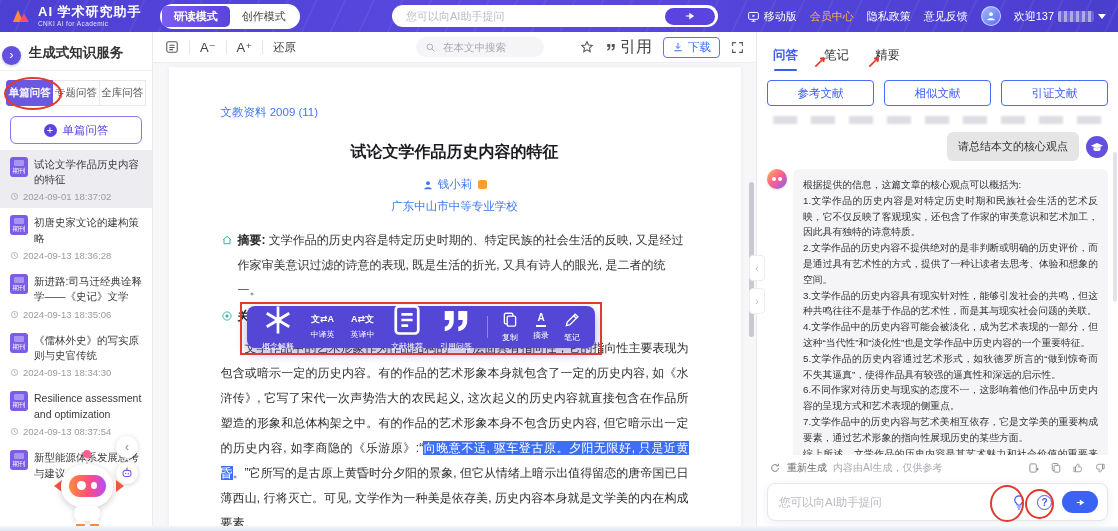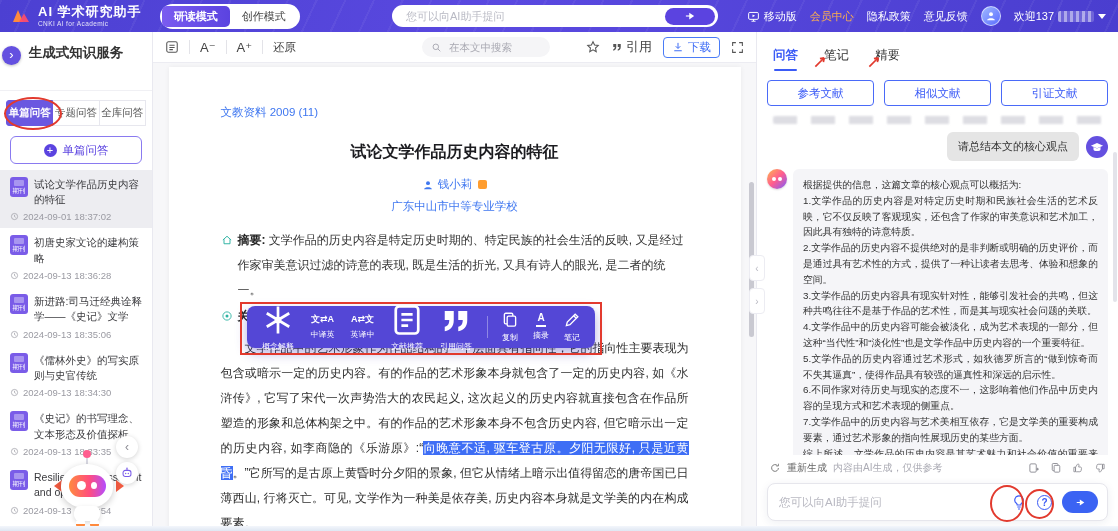--- a/index.html
+++ b/index.html
@@ -30,21 +30,21 @@
   .nav-item.vip{color:#ffb04d;}
   .havatar{width:18px;height:18px;border-radius:50%;background:linear-gradient(135deg,#9fb9ff,#5b6cff);
     display:flex;align-items:center;justify-content:center;border:1px solid rgba(255,255,255,.6);}
   .welcome{display:flex;align-items:center;gap:4px;cursor:pointer;}
   .blurbox{width:36px;height:11px;border-radius:2px;
     background:repeating-linear-gradient(90deg,rgba(255,255,255,.55) 0 3px,rgba(255,255,255,.2) 3px 6px);filter:blur(.4px);}
   .caret-down{width:0;height:0;border-left:4px solid transparent;border-right:4px solid transparent;border-top:5px solid #fff;}
 
   
   .sidebar{position:absolute;left:0;top:32px;bottom:0;width:153px;background:#fff;border-right:1px solid #e9e9f0;box-sizing:border-box;overflow:hidden;}
-  .sb-title{text-align:center;font-size:13.5px;font-weight:bold;color:#333;padding:12px 0 28px;border-bottom:1px solid #f0f0f4;}
+  .sb-title{text-align:center;font-size:13.5px;font-weight:bold;color:#333;padding:12px 0 8px;border-bottom:1px solid #f0f0f4;}
   .sb-tabs{display:flex;margin:9px 6px 0;position:relative;}
   .sb-tab{flex:1;text-align:center;font-size:10.5px;color:#555;border:1px solid #e7e7ee;border-left-width:0;background:#fff;padding:5px 0;cursor:pointer;white-space:nowrap;}
   .sb-tab:first-child{border-left-width:1px;}
   .sb-tab.active{background:#6a58e0;color:#fff;border-color:#6a58e0;border-radius:3px 0 0 3px;font-weight:bold;}
   .ann-ellipse{position:absolute;left:-2px;top:-3px;width:54px;height:29px;border:2px solid #e23a2e;border-radius:50%;pointer-events:none;z-index:9;}
   .sb-add{margin:10px 10px 4px;height:26px;border:1px solid #8a7af0;border-radius:6px;color:#5b43e0;font-size:11.5px;
     display:flex;align-items:center;justify-content:center;gap:6px;cursor:pointer;background:#fff;}
   .plus-circle{width:13px;height:13px;border-radius:50%;background:#5b43e0;color:#fff;position:relative;}
   .plus-circle::before{content:"+";position:absolute;left:0;top:-1px;width:13px;text-align:center;font-size:11px;line-height:14px;}
   .sb-list{margin-top:6px;}
@@ -84,21 +84,21 @@
   
   .doc-area{position:absolute;left:153px;top:32px;width:604px;bottom:0;background:#f7f7f9;border-right:1px solid #e9e9f0;box-sizing:border-box;}
   .doc-toolbar{height:30px;background:#fff;border-bottom:1px solid #ececf2;display:flex;align-items:center;gap:10px;padding:0 12px;color:#555;}
   .tb-divider{width:1px;height:14px;background:#e3e3e8;}
   .tb-font{font-size:13px;color:#444;cursor:pointer;line-height:1;}
   .tb-restore{font-size:11.5px;color:#444;cursor:pointer;}
   .tb-search{margin-left:auto;width:128px;height:20px;background:#f5f5f7;border-radius:10px;display:flex;align-items:center;gap:5px;padding:0 9px;box-sizing:border-box;}
   .tb-search input{flex:1;min-width:0;border:0;outline:0;background:transparent;font-size:10.5px;color:#444;}
   .tb-search input::placeholder{color:#a9a9b2;}
   .tb-right{display:flex;align-items:center;gap:11px;margin-left:26px;}
-  .tb-cite{display:flex;align-items:center;gap:3px;font-size:13px;color:#444;cursor:pointer;}
+  .tb-cite{display:flex;align-items:center;gap:3px;font-size:16px;color:#444;cursor:pointer;}
   .tb-download{display:flex;align-items:center;gap:4px;border:1px solid #4a7cf7;color:#3b6af5;border-radius:4px;
     padding:2px 8px;font-size:11.5px;cursor:pointer;background:#fff;}
   .doc-page{position:relative;margin:4px auto 0;width:572px;height:calc(100% - 34px);background:#fff;
     box-shadow:0 0 5px rgba(0,0,0,.06);padding:38px 52px 0;box-sizing:border-box;overflow:hidden;}
   .doc-source{font-size:11.5px;color:#3f77f0;cursor:pointer;}
   .doc-title{text-align:center;font-size:16px;font-weight:bold;color:#1c1c20;margin:22px 0 14px;}
   .doc-author{display:flex;justify-content:center;align-items:center;gap:4px;font-size:11.5px;color:#3f77f0;}
   .author-badge{width:9px;height:9px;border-radius:2px;background:#ff9d2e;margin-left:2px;}
   .doc-affil{text-align:center;font-size:11.5px;color:#3f77f0;margin-top:7px;}
   .doc-abs{display:flex;gap:5px;font-size:12px;line-height:25px;color:#333;margin-top:14px;}
@@ -292,33 +292,20 @@
         </div>
         <div class="sb-item-time">
             <svg width="9" height="9" viewBox="0 0 16 16" fill="none" stroke="#a3a3ab" stroke-width="1.4">
               <circle cx="8" cy="8" r="5.5"></circle>
               <path d="M8 5v3.2l2.2 1.3"></path>
             </svg>
             <span>2024-09-13 18:34:30</span>
           </div>
       </div>
 
-      <div class="sb-item">
-        <div class="sb-item-row">
-          <span class="badge">期刊</span>
-          <span class="sb-item-title">《史记》的书写理念、文本形态及价值探析</span>
-        </div>
-        <div class="sb-item-time">
-            <svg width="9" height="9" viewBox="0 0 16 16" fill="none" stroke="#a3a3ab" stroke-width="1.4">
-              <circle cx="8" cy="8" r="5.5"></circle>
-              <path d="M8 5v3.2l2.2 1.3"></path>
-            </svg>
-            <span>2024-09-13 18:33:35</span>
-          </div>
-      </div>
 
       <div class="sb-item">
         <div class="sb-item-row">
           <span class="badge">期刊</span>
           <span class="sb-item-title">Resilience assessment and optimization meth...</span>
         </div>
         <div class="sb-item-time">
             <svg width="9" height="9" viewBox="0 0 16 16" fill="none" stroke="#a3a3ab" stroke-width="1.4">
               <circle cx="8" cy="8" r="5.5"></circle>
               <path d="M8 5v3.2l2.2 1.3"></path>

